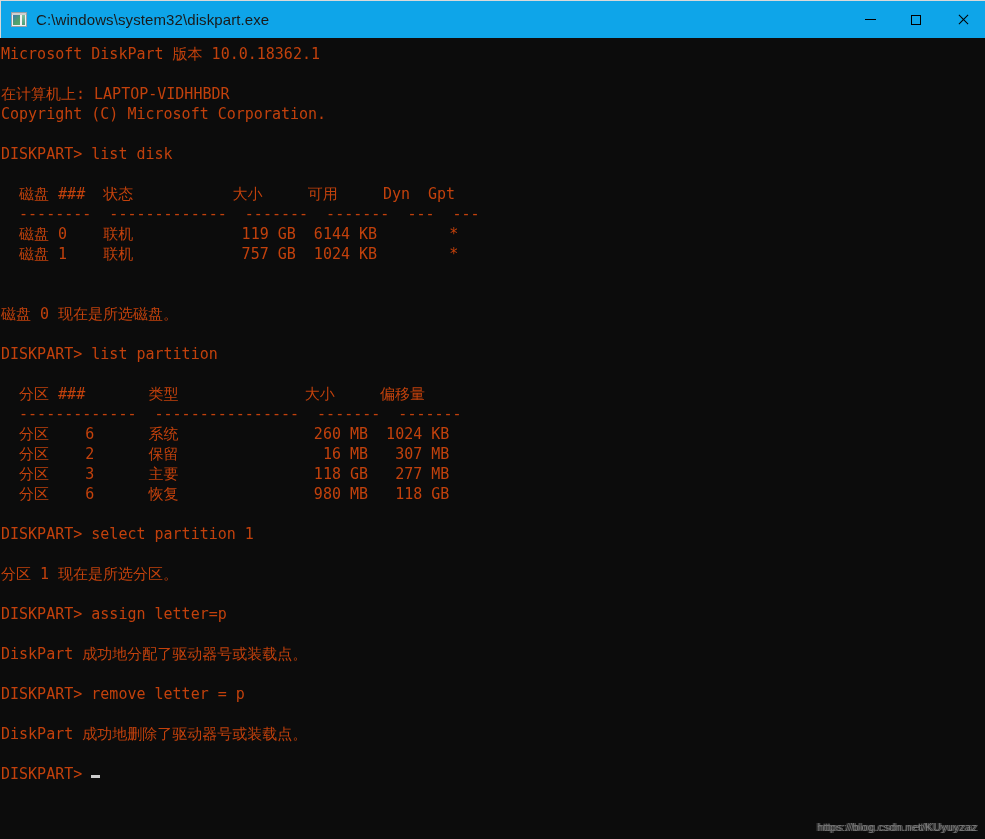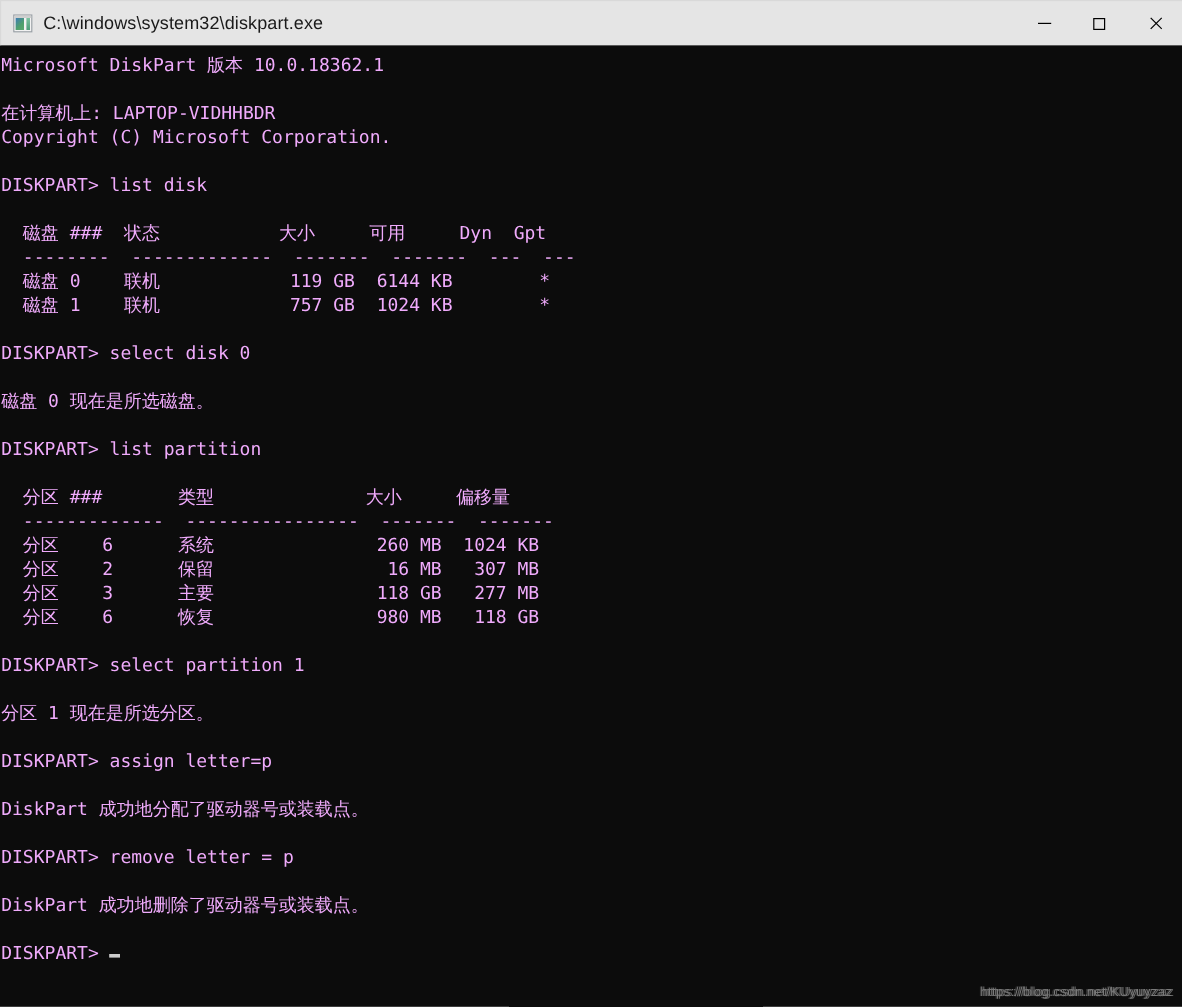--- a/index.html
+++ b/index.html
@@ -16,21 +16,21 @@
     overflow: hidden;
     background: #0c0c0c;
   }
 
   
   .titlebar {
     position: absolute;
     top: 0; left: 0;
     width: 985px;
     height: 38px;
-    background: #e5e5e5;
+    background: #0ea5e9;
     border-top: 1px solid #d9d9d9;
     border-left: 1px solid #d9d9d9;
     display: flex;
     align-items: center;
   }
   .tb-icon {
     width: 16px; height: 15px;
     margin-left: 10px;
     margin-right: 9px;
     flex: none;
@@ -118,21 +118,21 @@
     color: #cccccc;
     overflow: hidden;
     padding: 6px 0 0 0;
   }
   .con-line {
     font-family: "DejaVu Sans Mono", "Liberation Mono", monospace;
     font-size: 15px;
     line-height: 20px;
     height: 20px;
     white-space: pre;
-    color: #f0abfc;
+    color: #c2410c;
     padding-left: 1px;
   }
   .con-line.blank { color: transparent; }
 
   .cursor {
     display: inline-block;
     width: 9px;
     height: 3px;
     background: #cccccc;
     vertical-align: baseline;
@@ -184,21 +184,20 @@
       <div class="con-line">在计算机上: LAPTOP-VIDHHBDR</div>
       <div class="con-line">Copyright (C) Microsoft Corporation.</div>
       <div class="con-line blank">&nbsp;</div>
       <div class="con-line">DISKPART&gt; list disk</div>
       <div class="con-line blank">&nbsp;</div>
       <div class="con-line">  磁盘 ###  状态           大小     可用     Dyn  Gpt</div>
       <div class="con-line">  --------  -------------  -------  -------  ---  ---</div>
       <div class="con-line">  磁盘 0    联机            119 GB  6144 KB        *</div>
       <div class="con-line">  磁盘 1    联机            757 GB  1024 KB        *</div>
       <div class="con-line blank">&nbsp;</div>
-      <div class="con-line">DISKPART&gt; select disk 0</div>
       <div class="con-line blank">&nbsp;</div>
       <div class="con-line">磁盘 0 现在是所选磁盘。</div>
       <div class="con-line blank">&nbsp;</div>
       <div class="con-line">DISKPART&gt; list partition</div>
       <div class="con-line blank">&nbsp;</div>
       <div class="con-line">  分区 ###       类型              大小     偏移量</div>
       <div class="con-line">  -------------  ----------------  -------  -------</div>
       <div class="con-line">  分区    6      系统               260 MB  1024 KB</div>
       <div class="con-line">  分区    2      保留                16 MB   307 MB</div>
       <div class="con-line">  分区    3      主要               118 GB   277 MB</div>

